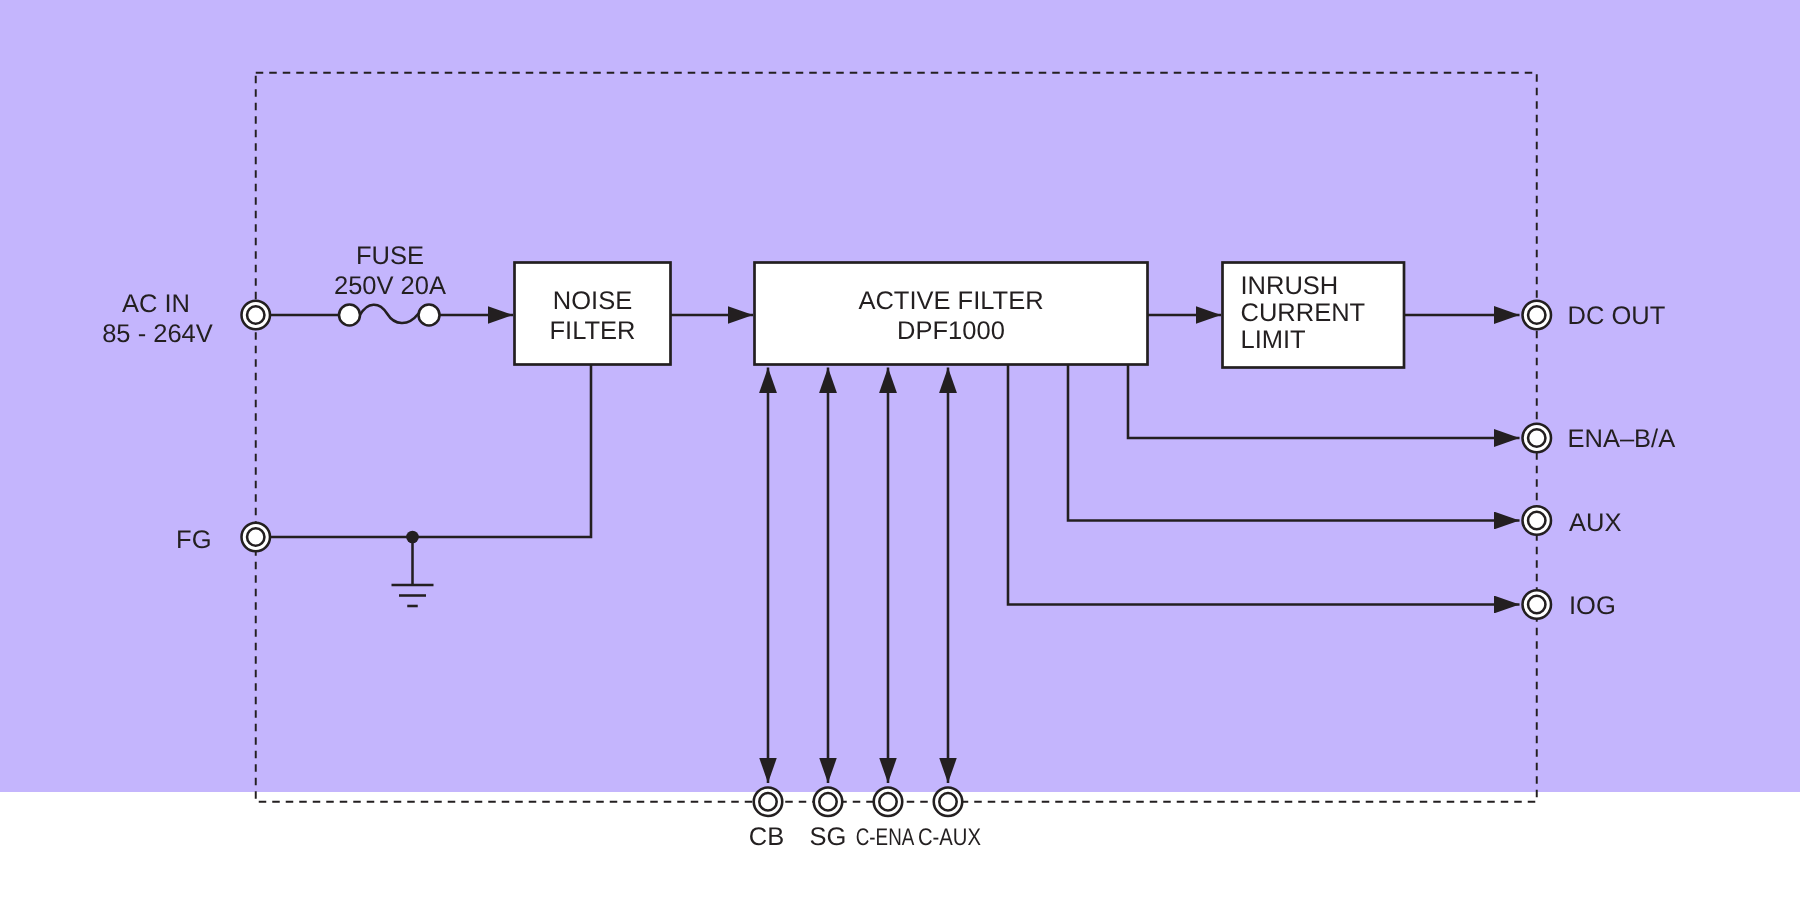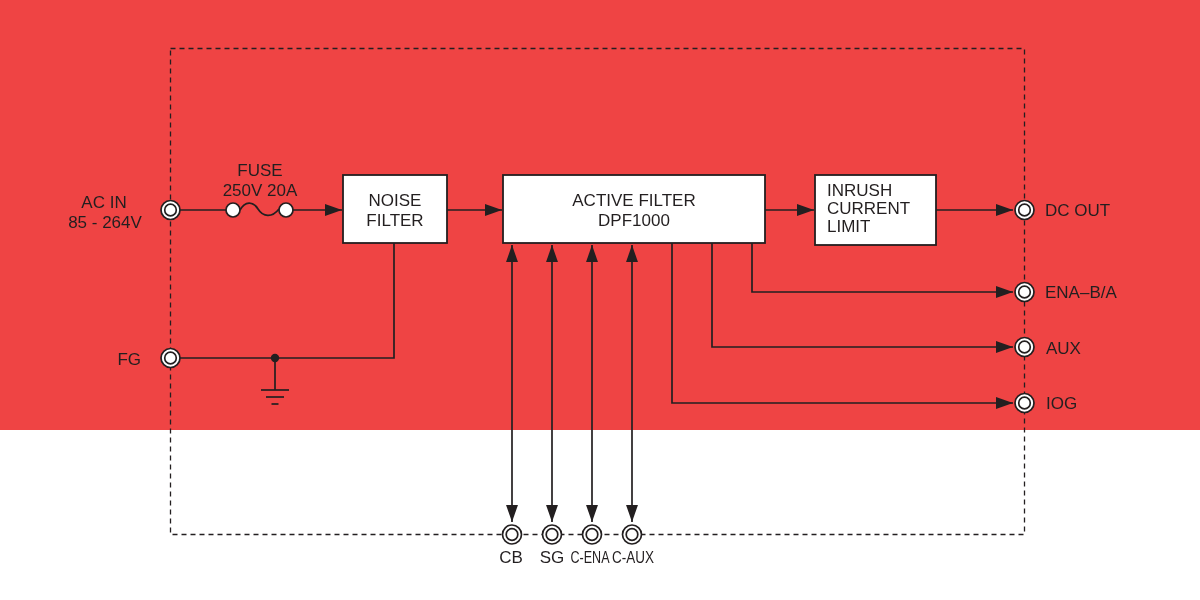--- a/index.html
+++ b/index.html
@@ -6,22 +6,22 @@
     margin: 0;
     padding: 0;
     background: #ffffff;
     width: 1200px;
     height: 600px;
     overflow: hidden;
   }
   .stage {
     position: relative;
     width: 1200px;
-    height: 430px;
-    background: #ef4444;
+    height: 528px;
+    background: #c4b5fd;
   }
   svg text {
     font-family: "Liberation Sans", "DejaVu Sans", sans-serif;
     font-size: 17px;
     fill: #231f20;
   }
   svg text.small-cond {
     font-size: 16px;
   }
   .wire {

